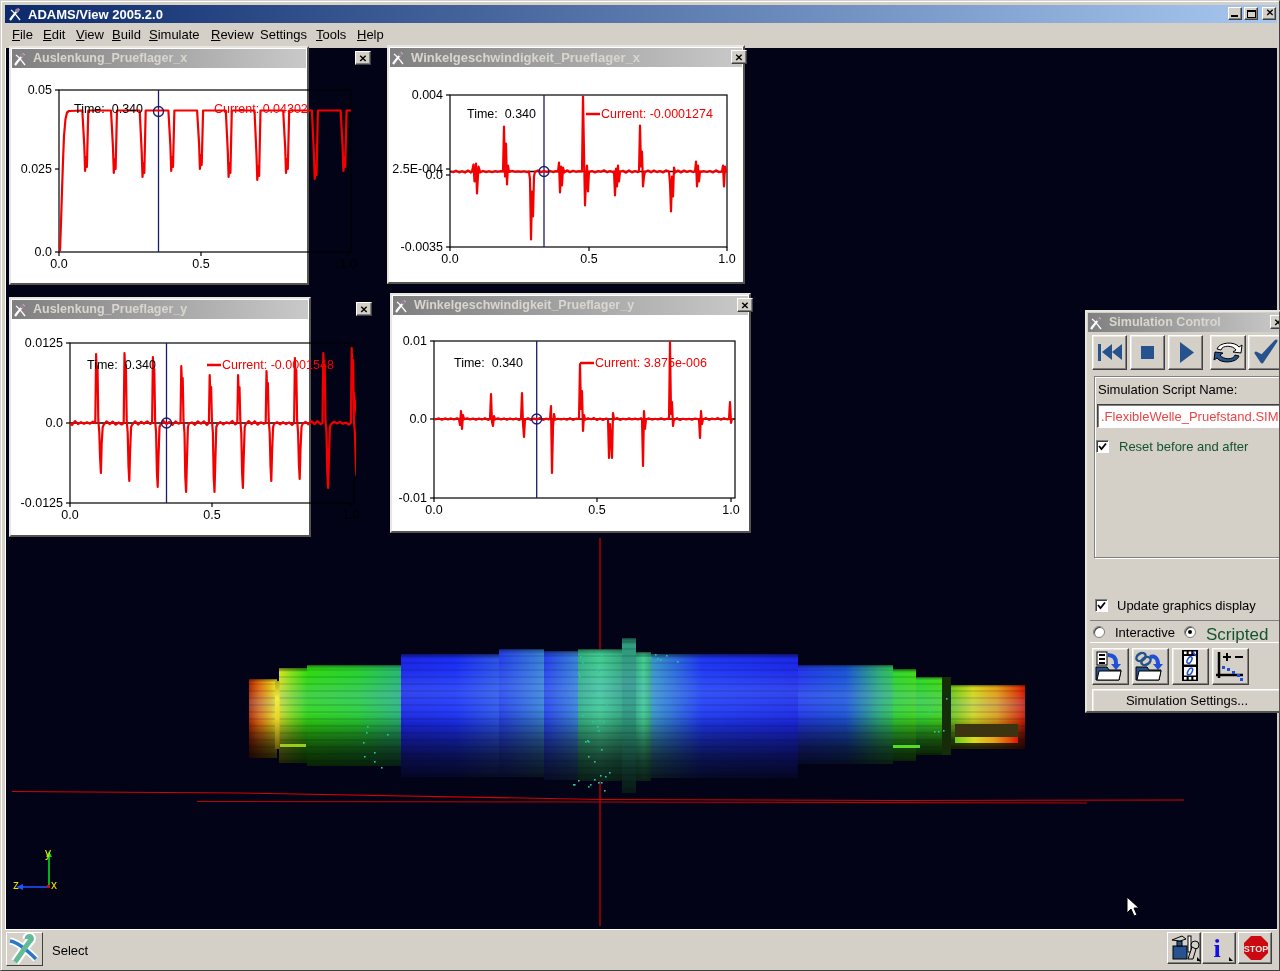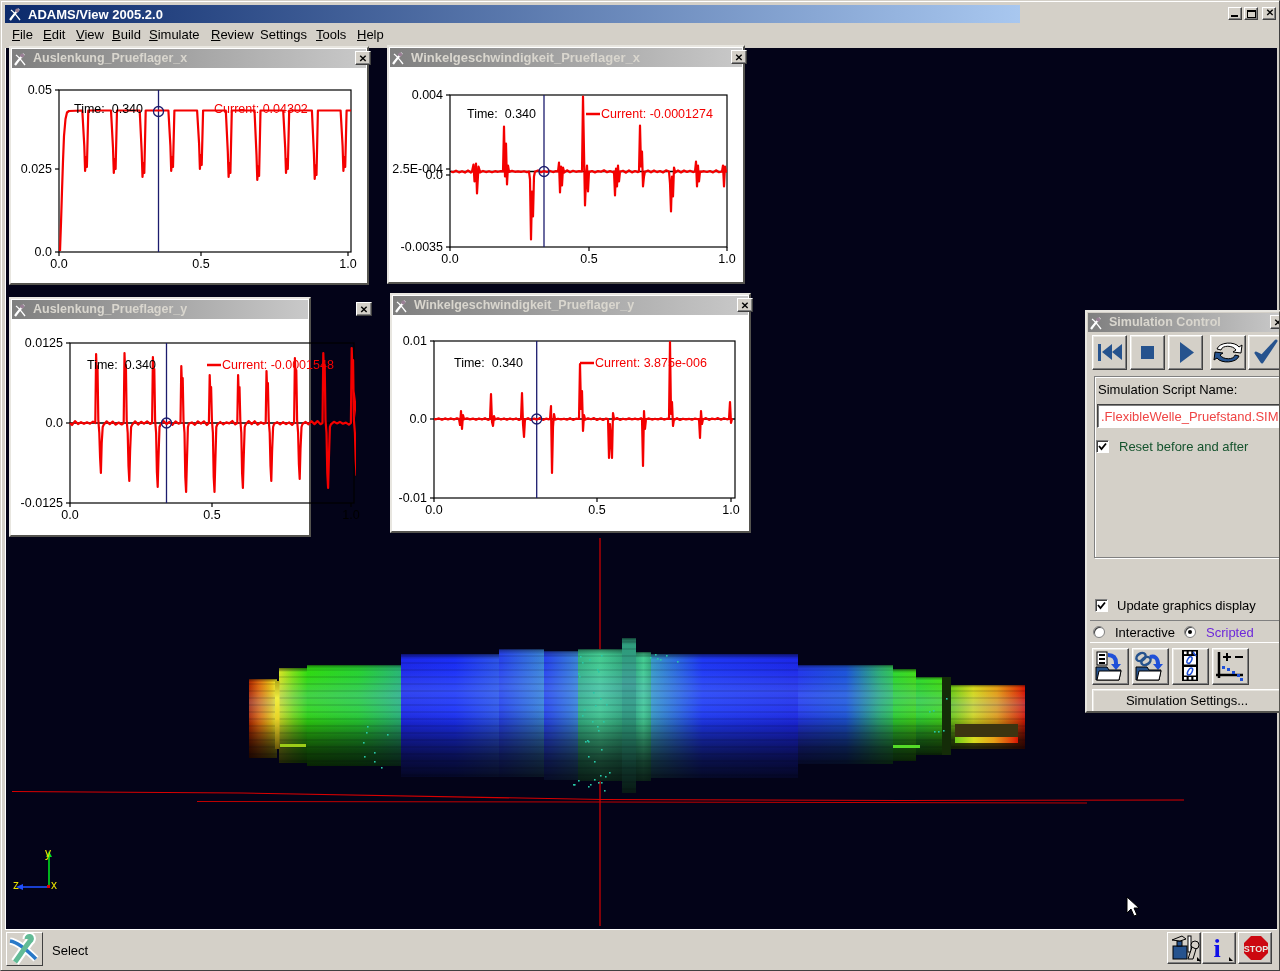--- a/index.html
+++ b/index.html
@@ -1,20 +1,20 @@
 <!DOCTYPE html>
 <html><head><meta charset="utf-8"><style>
 *{margin:0;padding:0;box-sizing:border-box;}
 html,body{width:1280px;height:971px;overflow:hidden;background:#d4d0c8;
 font-family:'Liberation Sans',sans-serif;}
 .abs{position:absolute;}
 </style></head>
 <body>
 <div class="abs" style="left:0;top:0;width:1280px;height:971px;background:#d4d0c8;border:1px solid;border-color:#d4d0c8 #404040 #404040 #d4d0c8;box-shadow:inset 1px 1px 0 #fff;">
-    <div class="abs" style="left:4px;top:4px;width:1015px;height:18px;background:linear-gradient(to right,#0c2a6b,#a8c7ef);">
+    <div class="abs" style="left:4px;top:4px;width:1272px;height:18px;background:linear-gradient(to right,#0c2a6b,#a8c7ef);">
       <div class="abs" style="left:4px;top:2px;"><svg width="13" height="13" viewBox="0 0 13 13">
           <path d="M1 12 C4 8 6 5 10 1" stroke="#fff" stroke-width="2.2" fill="none"></path>
           <path d="M2 2 C5 4 8 8 11 12" stroke="#fff" stroke-width="1.4" fill="none"></path>
           <circle cx="8.2" cy="2.6" r="2" fill="#9a8096"></circle>
         </svg></div>
       <div class="abs" style="left:23px;top:2px;font-size:13px;font-weight:bold;color:#fff;">ADAMS/View 2005.2.0</div>
       <div class="abs" style="left:1223px;top:2px;width:14px;height:13px;background:#d4d0c8;border:1px solid;border-color:#fff #404040 #404040 #fff;box-shadow:inset -1px -1px 0 #808080;">
         <div style="position:absolute;left:2px;bottom:2px;width:7px;height:2px;background:#000;"></div>
       </div>
       <div class="abs" style="left:1239px;top:2px;width:14px;height:13px;background:#d4d0c8;border:1px solid;border-color:#fff #404040 #404040 #fff;box-shadow:inset -1px -1px 0 #808080;">
@@ -222,21 +222,21 @@
         <line x1="43" y1="838" x2="43" y2="807" stroke="#00e020" stroke-width="1.6"></line>
         <path d="M 43 803 l -3 6 l 6 0 z" fill="#00e020"></path>
         <line x1="43" y1="839" x2="14" y2="839" stroke="#2050ff" stroke-width="1.6"></line>
         <path d="M 10 839 l 7 -3 l 0 6 z" fill="#2050ff"></path>
         <rect x="41" y="837" width="3" height="3" fill="#e00000"></rect>
         <text x="39" y="809" font-family="Liberation Sans,sans-serif" font-size="12px" fill="#e8e000">y</text>
         <text x="7" y="841" font-family="Liberation Sans,sans-serif" font-size="12px" fill="#e8e000">z</text>
         <text x="45" y="841" font-family="Liberation Sans,sans-serif" font-size="12px" fill="#e8e000">x</text>
       </svg>
     </div>
-    <div style="position:absolute;left:8px;top:45px;width:360px;height:239px;background:#fff;border:2px solid;border-color:#e8e6e0 #55544f #55544f #e8e6e0;">
+    <div style="position:absolute;left:8px;top:45px;width:300px;height:239px;background:#fff;border:2px solid;border-color:#e8e6e0 #55544f #55544f #e8e6e0;">
       <div style="position:absolute;left:1px;top:1px;right:1px;height:19px;background:linear-gradient(to right,#7f7f7f,#c9c9c9);">
         <div style="position:absolute;left:2px;top:3px;"><svg width="13" height="13" viewBox="0 0 13 13">
             <path d="M1 12 C4 8 6 5 10 1" stroke="#fff" stroke-width="2.2" fill="none"></path>
             <path d="M2 2 C5 4 8 8 11 12" stroke="#fff" stroke-width="1.4" fill="none"></path>
             <circle cx="8.2" cy="2.6" r="2" fill="#9a8096"></circle>
           </svg></div>
         <div style="position:absolute;left:21px;top:2px;font-family:'Liberation Sans',sans-serif;font-size:12.5px;font-weight:bold;color:#d9d6ce;">Auslenkung_Prueflager_x</div>
         <div style="position:absolute;left:343px;top:2px;width:16px;height:14px;background:#d4d0c8;border:1px solid;border-color:#fff #404040 #404040 #fff;box-shadow:inset -1px -1px 0 #808080;color:#000;font-weight:bold;font-size:10px;text-align:center;line-height:13px;font-family:'Liberation Sans',sans-serif;">✕</div>
       </div>
       <div style="position:absolute;left:0;top:21px;right:0;bottom:0;background:#fff;">
@@ -425,21 +425,21 @@
           <path d="M2 5 L4.5 8 L9 2.5" stroke="#000" stroke-width="1.8" fill="none"></path>
         </svg>
       </div>
       <div class="abs" style="left:30px;top:286px;font-size:13px;color:#000;">Update graphics display</div>
       <div class="abs" style="left:3px;top:308px;width:190px;height:23px;background:#d4d0c8;border-top:1px solid #808080;border-bottom:1px solid #fff;">
         <div class="abs" style="left:3px;top:5px;width:12px;height:12px;border-radius:50%;background:#fff;border:1px solid #808080;box-shadow:inset 1px 1px 0 #404040;"></div>
         <div class="abs" style="left:25px;top:4px;font-size:13px;color:#000;">Interactive</div>
         <div class="abs" style="left:94px;top:5px;width:12px;height:12px;border-radius:50%;background:#fff;border:1px solid #808080;box-shadow:inset 1px 1px 0 #404040;">
           <div style="position:absolute;left:3px;top:3px;width:4px;height:4px;background:#000;border-radius:50%;"></div>
         </div>
-        <div class="abs" style="left:116px;top:4px;font-size:13px;color:#6d28d9;">Scripted</div>
+        <div class="abs" style="left:116px;top:4px;font-size:17px;color:#14532d;">Scripted</div>
       </div>
       <div class="abs" style="left:5px;top:336px;width:37px;height:37px;background:#d4d0c8;border:1px solid;border-color:#fff #404040 #404040 #fff;box-shadow:inset -1px -1px 0 #808080,inset 1px 1px 0 #e8e6e0;"><svg width="34" height="34">
           <rect x="4" y="3" width="10" height="13" fill="#fff" stroke="#000"></rect>
           <rect x="6" y="5" width="6" height="2" fill="#000"></rect>
           <rect x="6" y="9" width="6" height="2" fill="#000"></rect>
           <rect x="6" y="13" width="6" height="2" fill="#000"></rect>
           <path d="M15 6 q8 0 8 8 l 0 3" stroke="#2050d8" stroke-width="4" fill="none"></path>
           <path d="M23 21 l -5 -6 l 10 0 z" fill="#2050d8"></path>
           <path d="M3 18 L14 18 L16 21 L28 21 L26 31 L3 31 z" fill="#26538e" stroke="#000"></path>
           <path d="M6 22 L28 22 L26 31 L4 31 z" fill="#fff" stroke="#000"></path>

